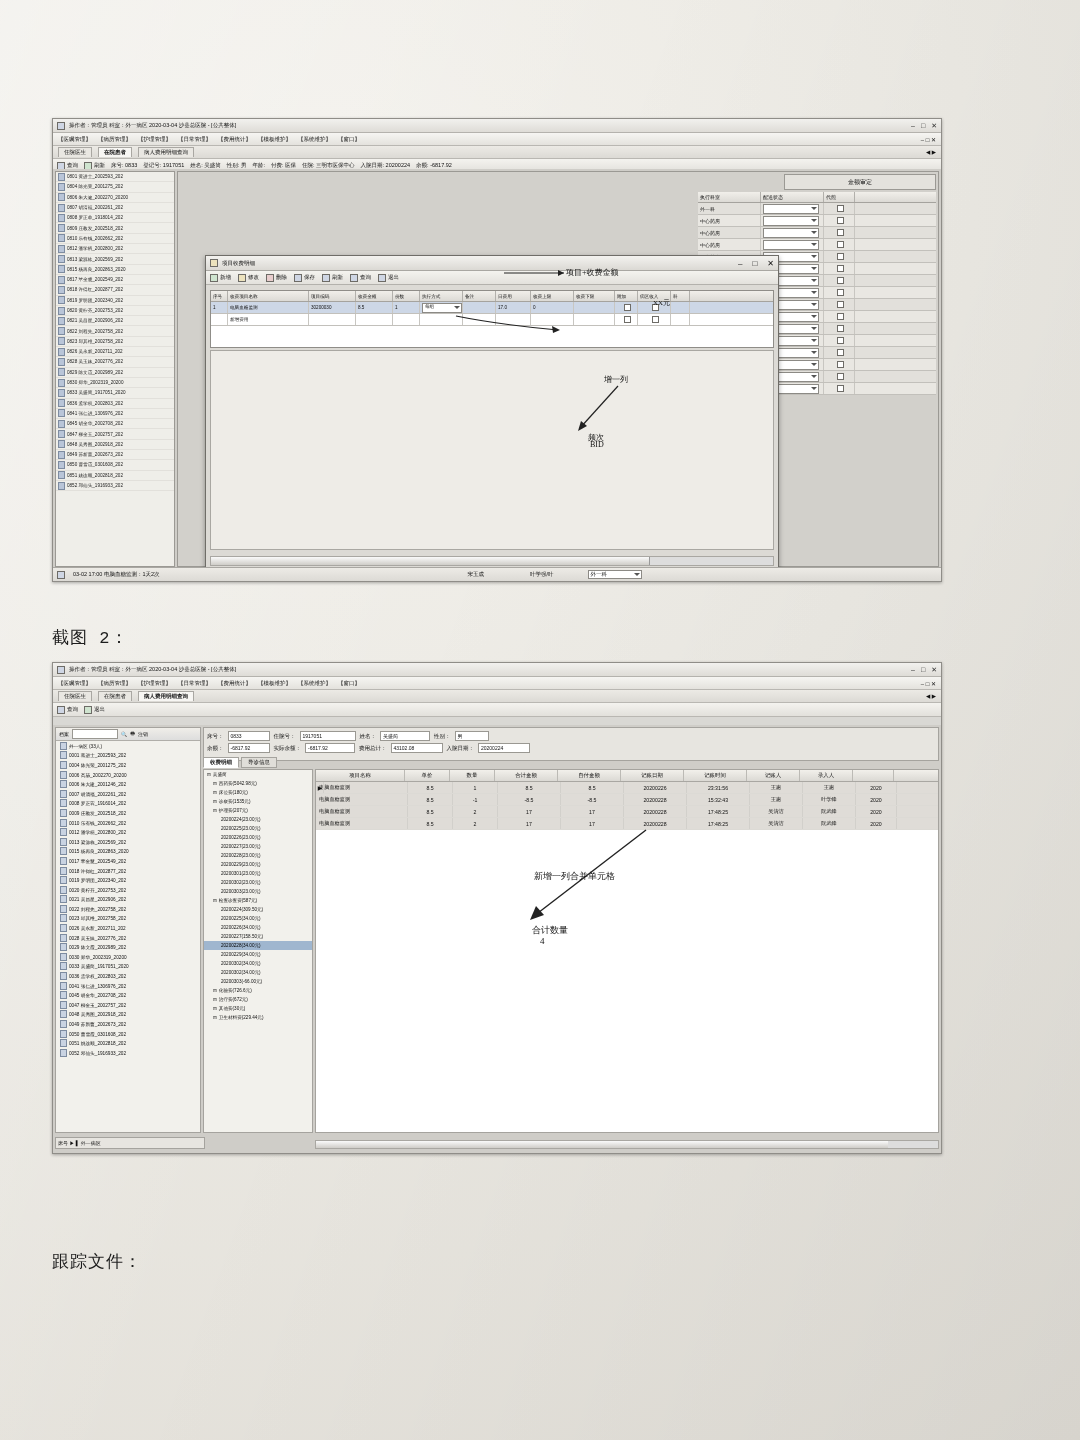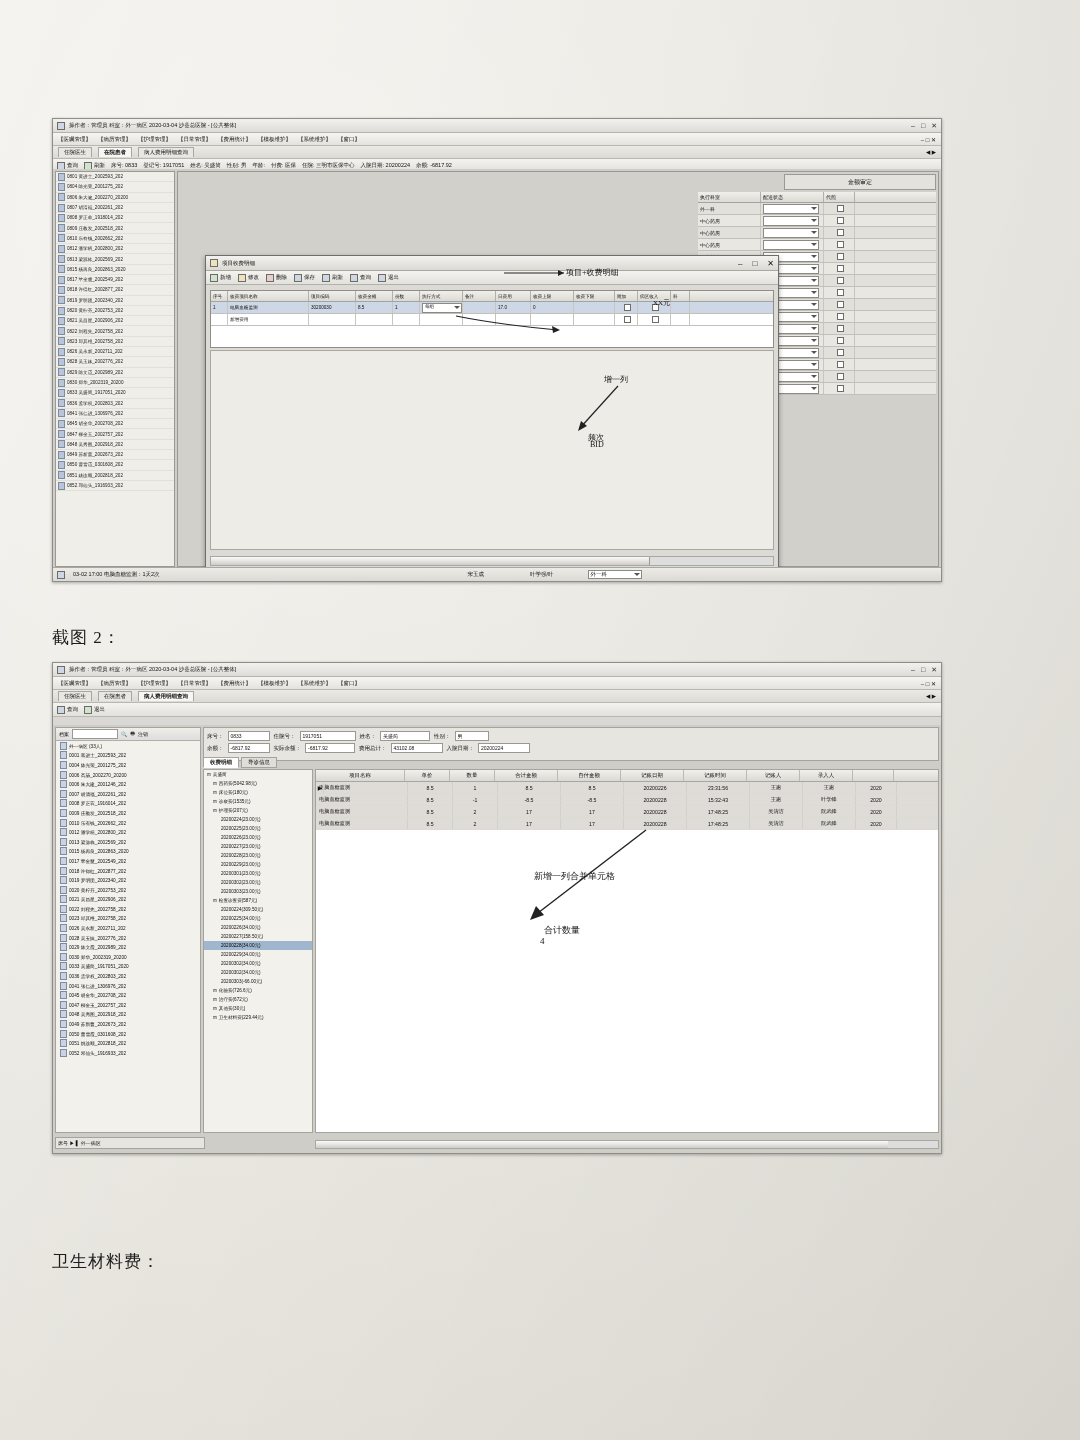--- a/index.html
+++ b/index.html
@@ -15,21 +15,21 @@
     background:
       radial-gradient(circle at 30% 15%, #f3f1ec 0%, #eceae4 45%, #e2dfd8 100%);
   }
   .paper:after{
     content:"";position:absolute;inset:0;
     background:linear-gradient(110deg, rgba(255,255,255,0.35) 0%, rgba(255,255,255,0) 40%, rgba(0,0,0,0.05) 100%);
     pointer-events:none;
   }
   .caption{
     position:absolute;
-    font-family:Liberation Serif, serif;
+    font-family:Liberation Mono, monospace;
     font-size:17px;color:#1d1d1d;letter-spacing:1px;
   }
   
   .shot{
     position:absolute;
     background:#d9d8d4;
     border:1px solid #8f8d88;
     box-shadow:0 1px 3px rgba(0,0,0,0.3);
     overflow:hidden;
     font-size:5px;
@@ -618,21 +618,21 @@
         </div>
 
       <svg width="572" height="330" style="position:absolute;left:0;top:0;pointer-events:none">
         <line x1="298" y1="17" x2="358" y2="17" stroke="#222" stroke-width="1"></line>
         <polygon points="358,17 352,14 352,20" fill="#222"></polygon>
         <path d="M250,60 C290,68 330,72 352,74" stroke="#222" stroke-width="1.2" fill="none"></path>
         <polygon points="354,74 346,70 347,77" fill="#222"></polygon>
         <line x1="412" y1="130" x2="374" y2="172" stroke="#222" stroke-width="1.2"></line>
         <polygon points="372,175 375,165 381,170" fill="#222"></polygon>
       </svg>
-      <div class="annot" style="left:360px;top:11px;font-size:8px">项目+收费明细</div>
+      <div class="annot" style="left:360px;top:11px;font-size:8px">项目+收费金额</div>
       <div class="annot" style="left:447px;top:42px;font-size:7px">XX元</div>
       <div class="annot" style="left:398px;top:118px;font-size:8px">增一列</div>
       <div class="annot" style="left:382px;top:176px;font-size:8px">频次</div>
       <div class="annot" style="left:384px;top:184px;font-size:8px">BID</div>
     </div>
 
     <div class="statusbar">
       <span class="sq"></span>
       <span>03-02 17:00  电脑血糖监测：1天2次</span>
       <span style="margin-left:300px">宋玉成</span>
@@ -1036,24 +1036,24 @@
             <div style="width: 52px;">阮武锋</div>
             <div style="width: 40px;">2020</div>
           </div>
         </div>
 
       <svg width="620" height="400" style="position:absolute;left:0;top:0;pointer-events:none">
         <line x1="330" y1="60" x2="218" y2="146" stroke="#222" stroke-width="1.4"></line>
         <polygon points="214,150 220,136 228,145" fill="#222"></polygon>
       </svg>
       <div class="annot" style="left:218px;top:100px;font-size:9px">新增一列合并单元格</div>
-      <div class="annot" style="left:228px;top:154px;font-size:9px">合计数量</div>
+      <div class="annot" style="left:216px;top:154px;font-size:9px">合计数量</div>
       <div class="annot" style="left:224px;top:166px;font-size:9px">4</div>
     </div>
 
     <div class="hscroll">
         <i></i>
       </div>
     <div class="botbar">床号   ▶ ▌  外一病区</div>
   </div>
 </div>
 
-<div class="caption" style="left:52px;top:1250px">卫生材料费：</div>
+<div class="caption" style="left:52px;top:1250px">跟踪文件：</div>
 
 </body></html>

